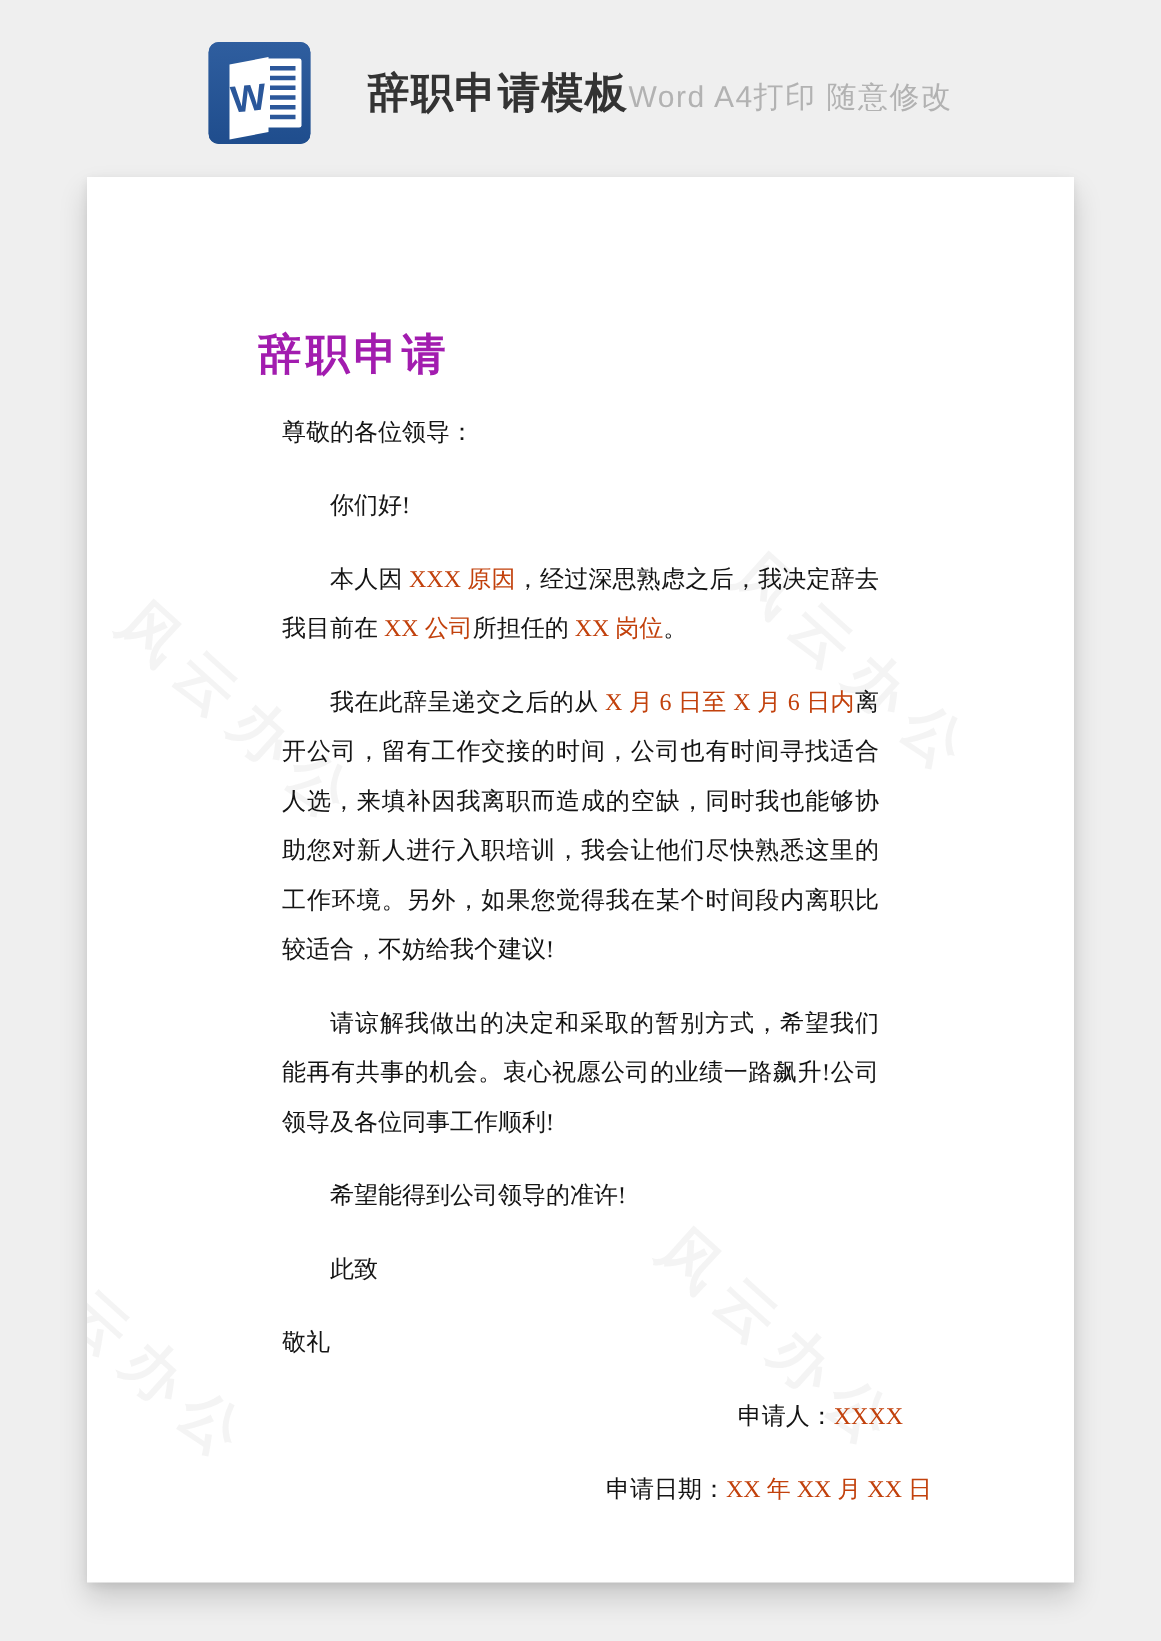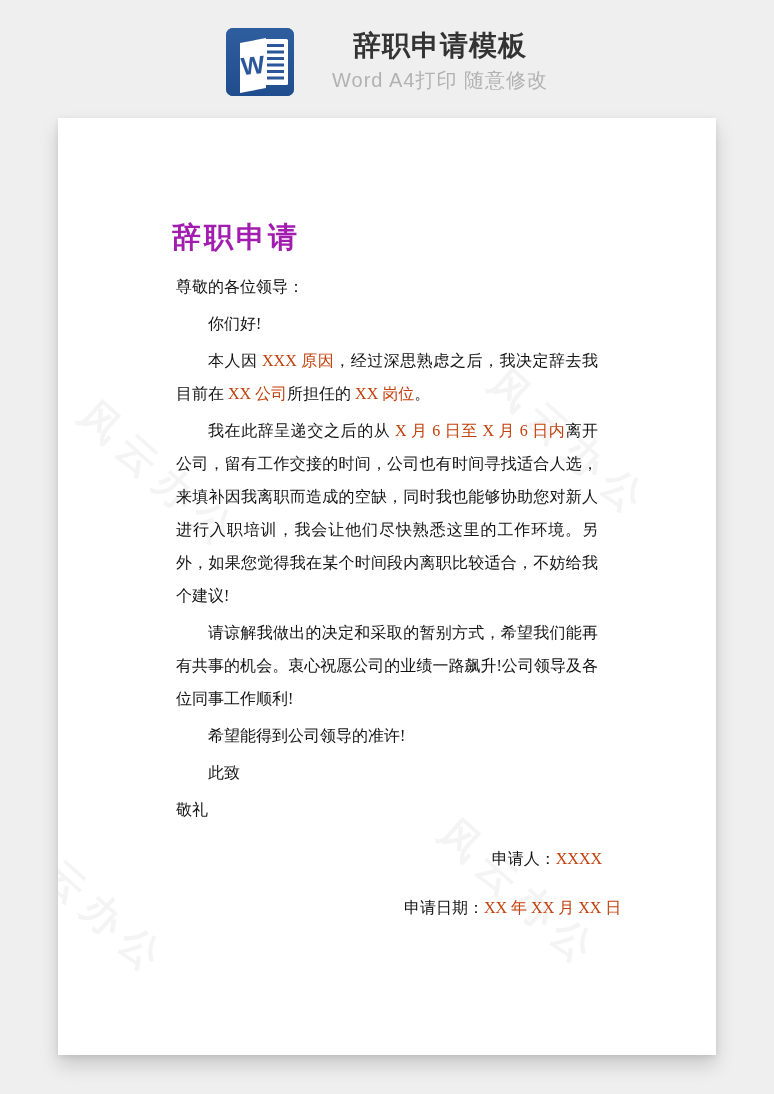--- a/index.html
+++ b/index.html
@@ -13,21 +13,21 @@
   
   .hdr {
     display:flex; justify-content:center; align-items:center;
     gap:38px; padding-top:26px; height:72px;
   }
   .word-icon {
     width:68px; height:68px; border-radius:7px;
     background:linear-gradient(#2f5e9f,#21508f);
     flex:0 0 auto;
   }
-  .hdr-text { display:flex; flex-direction:column; align-items:center; }
+  .hdr-text { display:flex; align-items:center; }
   .hdr-title {
     font-size:28px; font-weight:bold; color:#333333; letter-spacing:1px;
     line-height:32px;
   }
   .hdr-sub {
     font-size:20px; color:#b2b2b2; margin-top:5px; letter-spacing:1px;
     font-weight:400;
     text-align:center;
   }
 
@@ -43,21 +43,21 @@
   .content {
     position:absolute; left:114px; width:430px; top:0;
     font-family:"Liberation Serif","DejaVu Serif",serif;
     color:#141414; font-size:16px;
   }
   .doc-title {
     margin:100px 0 14px; text-align:left;
     font-size:29px; line-height:38px; letter-spacing:3px; font-weight:700;
     color:#a21caf;
   }
-  .para { margin:4px; line-height:33px; text-align:justify; }
+  .para { margin:16px; line-height:33px; text-align:justify; }
   .para.indent { text-indent:2em; }
   .red { color:#c2410c; }
   .signature { margin-left:232px; }
   .sig-line { line-height:33px; white-space:nowrap;text-align:right; }
 
   
   .wm {
     position:absolute; z-index:0;
     font-family:"Liberation Sans",sans-serif;
     font-size:40px; font-weight:700; letter-spacing:10px;

